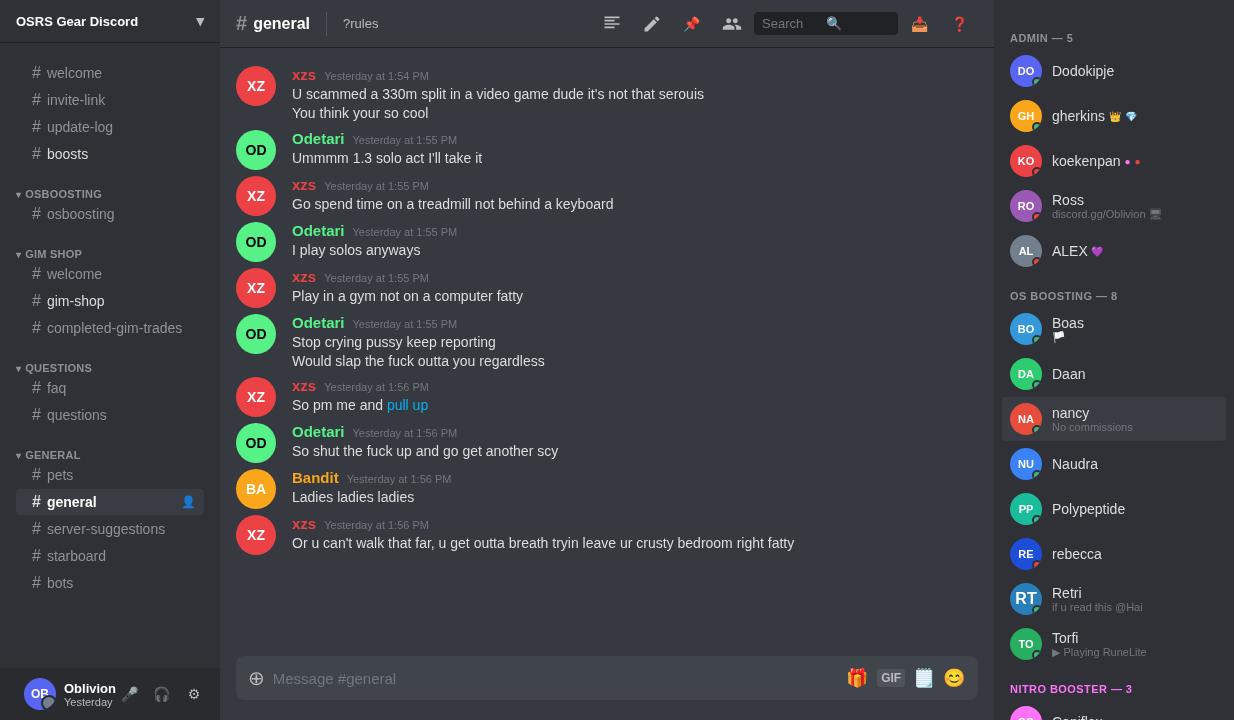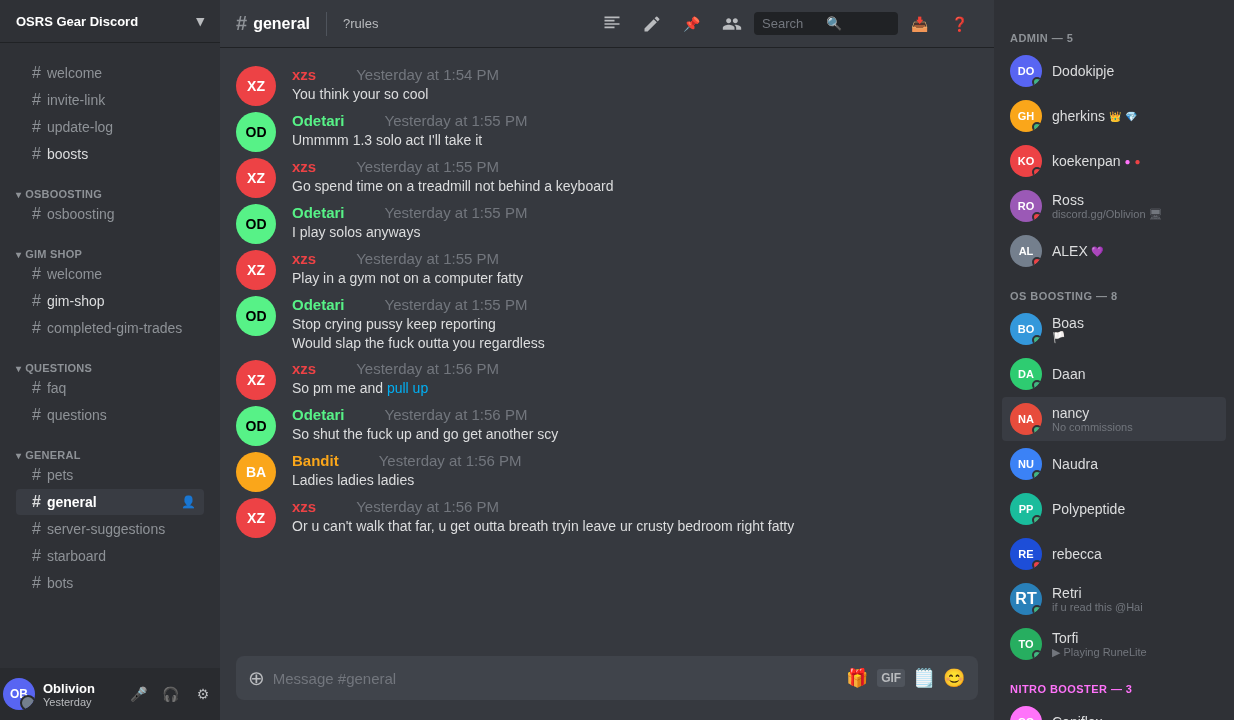--- a/index.html
+++ b/index.html
@@ -15,21 +15,21 @@
     .category { padding: 16px 8px 4px 8px; }
     .category-header { display: flex; align-items: center; color: #8e9297; font-size: 11px; font-weight: 700; text-transform: uppercase; letter-spacing: 0.02em; cursor: pointer; padding: 0 8px; }
     .category-header .chevron-icon { margin-right: 4px; font-size: 10px; }
     .channel-item { display: flex; align-items: center; padding: 4px 8px 4px 16px; border-radius: 4px; cursor: pointer; color: #8e9297; margin: 1px 8px; font-size: 14px; }
     .channel-item.active { background: #393c43; color: #fff; font-weight: 600; }
     .channel-icon { margin-right: 6px; font-size: 16px; color: #8e9297; }
     .channel-item.active .channel-icon { color: #dcddde; }
     .channel-item .member-icon { margin-left: auto; color: #8e9297; font-size: 12px; }
 
     
-    .user-bar { height: 52px; background: #292b2f; display: flex; align-items: center; padding: 0 3px; flex-shrink: 0; }
+    .user-bar { height: 52px; background: #292b2f; display: flex; align-items: center; padding: 0 24px; flex-shrink: 0; }
     .user-avatar { width: 32px; height: 32px; border-radius: 50%; background: #5865f2; margin-right: 8px; flex-shrink: 0; overflow: hidden; position: relative; }
     .user-avatar::after { content: ''; position: absolute; bottom: -1px; right: -1px; width: 12px; height: 12px; border-radius: 50%; background: #747f8d; border: 2px solid #292b2f; }
     .user-info { flex: 1; }
     .user-name { font-size: 13px; font-weight: 600; color: #fff; }
     .user-status { font-size: 11px; color: #b9bbbe; }
     .user-controls { display: flex; gap: 4px; }
     .user-control-btn { width: 28px; height: 28px; border-radius: 4px; display: flex; align-items: center; justify-content: center; cursor: pointer; color: #b9bbbe; }
 
     
     .main-content { flex: 1; display: flex; flex-direction: column; background: #36393f; }
@@ -50,21 +50,21 @@
     .messages-area::-webkit-scrollbar-thumb { background: #202225; border-radius: 4px; }
     .message-group { display: flex; padding: 2px 16px; margin-bottom: 2px; }
     .avatar-wrap { width: 40px; height: 40px; border-radius: 50%; margin-right: 16px; flex-shrink: 0; background: #5865f2; overflow: hidden; }
     .avatar-placeholder { width: 100%; height: 100%; display: flex; align-items: center; justify-content: center; font-weight: bold; font-size: 14px; color: #fff; }
     .message-content-wrap { flex: 1; }
     .message-header { display: flex; align-items: baseline; margin-bottom: 2px; }
     .message-author { font-weight: 600; color: #fff; margin-right: 8px; font-size: 15px; }
     .message-author.xzs { color: #ed4245; }
     .message-author.odetari { color: #57f287; }
     .message-author.bandit { color: #faa61a; }
-    .message-timestamp { font-size: 15px; color: #72767d; margin-left: 32px; }
+    .message-timestamp { font-size: 11px; color: #72767d; }
     .message-text { color: #dcddde; font-size: 14px; line-height: 1.375; }
 
     
     .message-input-area { padding: 0 16px 20px 16px; flex-shrink: 0; }
     .message-input-wrap { background: #40444b; border-radius: 8px; display: flex; align-items: center; padding: 0 12px; }
     .attach-btn { color: #b9bbbe; cursor: pointer; font-size: 20px; margin-right: 8px; padding: 10px 0; }
     .message-input { flex: 1; background: transparent; border: none; outline: none; color: #dcddde; font-size: 15px; padding: 11px 0; font-family: 'Segoe UI', sans-serif; }
     .message-input::placeholder { color: #72767d; }
     .input-actions { display: flex; align-items: center; gap: 8px; margin-left: 8px; }
     .input-action-btn { color: #b9bbbe; cursor: pointer; font-size: 18px; }
@@ -249,20 +249,21 @@
 
       <div class="message-group">
         <div class="avatar-wrap" style="background:#ed4245;">
           <div class="avatar-placeholder">XZ</div>
         </div>
         <div class="message-content-wrap">
           <div class="message-header">
             <span class="message-author xzs">xzs</span>
             <span class="message-timestamp">Yesterday at 1:54 PM</span>
           </div>
+          <div class="message-text">U scammed a 330m split in a video game dude it's not that serouis</div>
           <div class="message-text">You think your so cool</div>
         </div>
       </div>
 
       <div class="message-group">
         <div class="avatar-wrap" style="background:#57f287;">
           <div class="avatar-placeholder" style="color:#000;">OD</div>
         </div>
         <div class="message-content-wrap">
           <div class="message-header">

